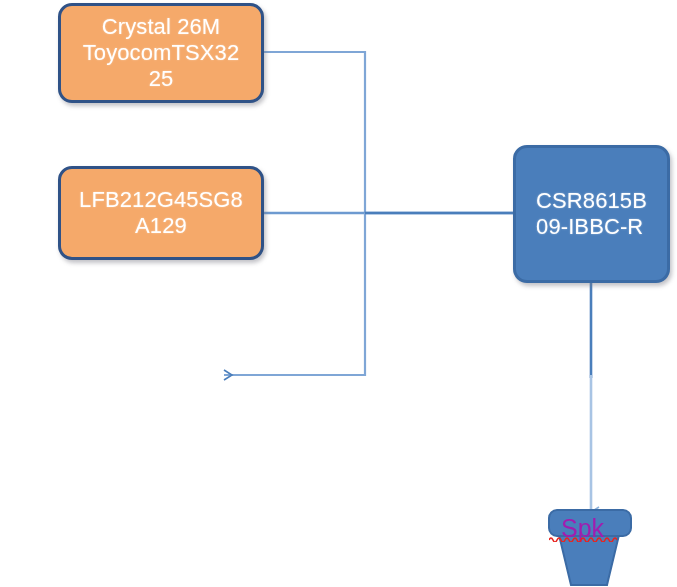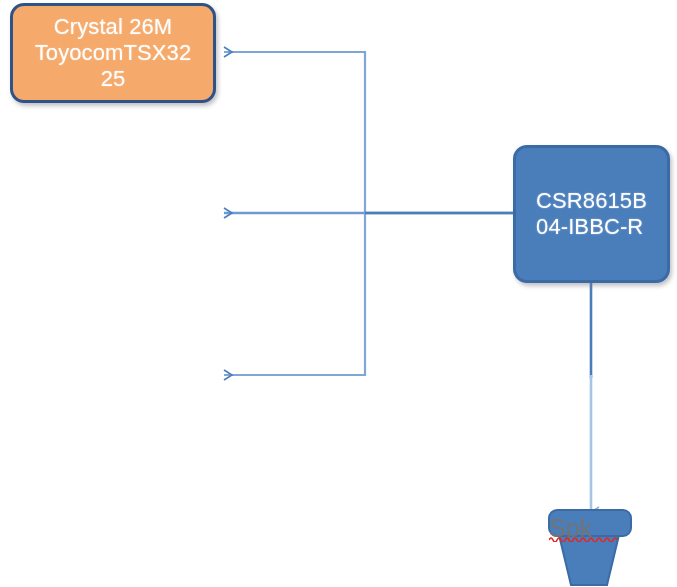--- a/index.html
+++ b/index.html
@@ -47,20 +47,21 @@
     color: #ffffff;
     line-height: 1.18;
     letter-spacing: 0.1px;
     text-shadow: 0 0 2px rgba(255,255,255,0.45);
     user-select: none;
   }
   .node-orange {
     background: #F5A96A;
     border-color: #2F5287;
     box-shadow: 2px 3px 4px rgba(120,120,130,0.45);
+    margin-left: 48px;
   }
   .node-blue {
     background: #4A7EBB;
     border-color: #3B6BA5;
     box-shadow: 2px 3px 4px rgba(120,120,130,0.45);
   }
   .node-label {
     display: block;
     padding: 0 6px;
     white-space: pre-line;
@@ -102,24 +103,24 @@
   #speaker-label {
     position: absolute;
     left: 12px;
     top: 4px;
     width: 60px;
     height: 32px;
     display: flex;
     align-items: center;
     justify-content: flex-start;
     font-size: 25px;
-    color: #737373;
+    color: #a21caf;
     z-index: 3;
     text-shadow: none;
-    padding-left: 0;
+    padding-left: 12px;
     box-sizing: border-box;
     white-space: nowrap;
   }
   
   #speaker-squiggle {
     position: absolute;
     left: 12px;
     top: 28px;
     width: 68px;
     height: 6px;
@@ -162,25 +163,29 @@
       <path d="M591,375 L591,512" fill="none" stroke="#A8C4E4" stroke-width="2.6" marker-end="url(#arrowD)"></path>
     </g>
   </svg>
 
   <div class="node node-orange" id="node-crystal">
     <span class="node-label">Crystal 26M
 ToyocomTSX32
 25</span>
   </div>
 
+  <div class="node node-orange" id="node-filter">
+    <span class="node-label">LFB212G45SG8
+A129</span>
+  </div>
 
 
   <div class="node node-blue" id="node-chip">
     <span class="node-label">CSR8615B
-04-IBBC-R</span>
+09-IBBC-R</span>
   </div>
 
   <div id="speaker">
     <svg id="speaker-cone" viewBox="0 0 104 79" width="104" height="79" xmlns="http://www.w3.org/2000/svg">
 
       <path d="M22,27 L82,27 L70,77 L34,77 Z" fill="#4A7EBB" stroke="#3B6BA5" stroke-width="2"></path>
 
       <rect x="12" y="2" width="82" height="26" rx="8" ry="8" fill="#4A7EBB" stroke="#3B6BA5" stroke-width="2"></rect>
     </svg>
 

